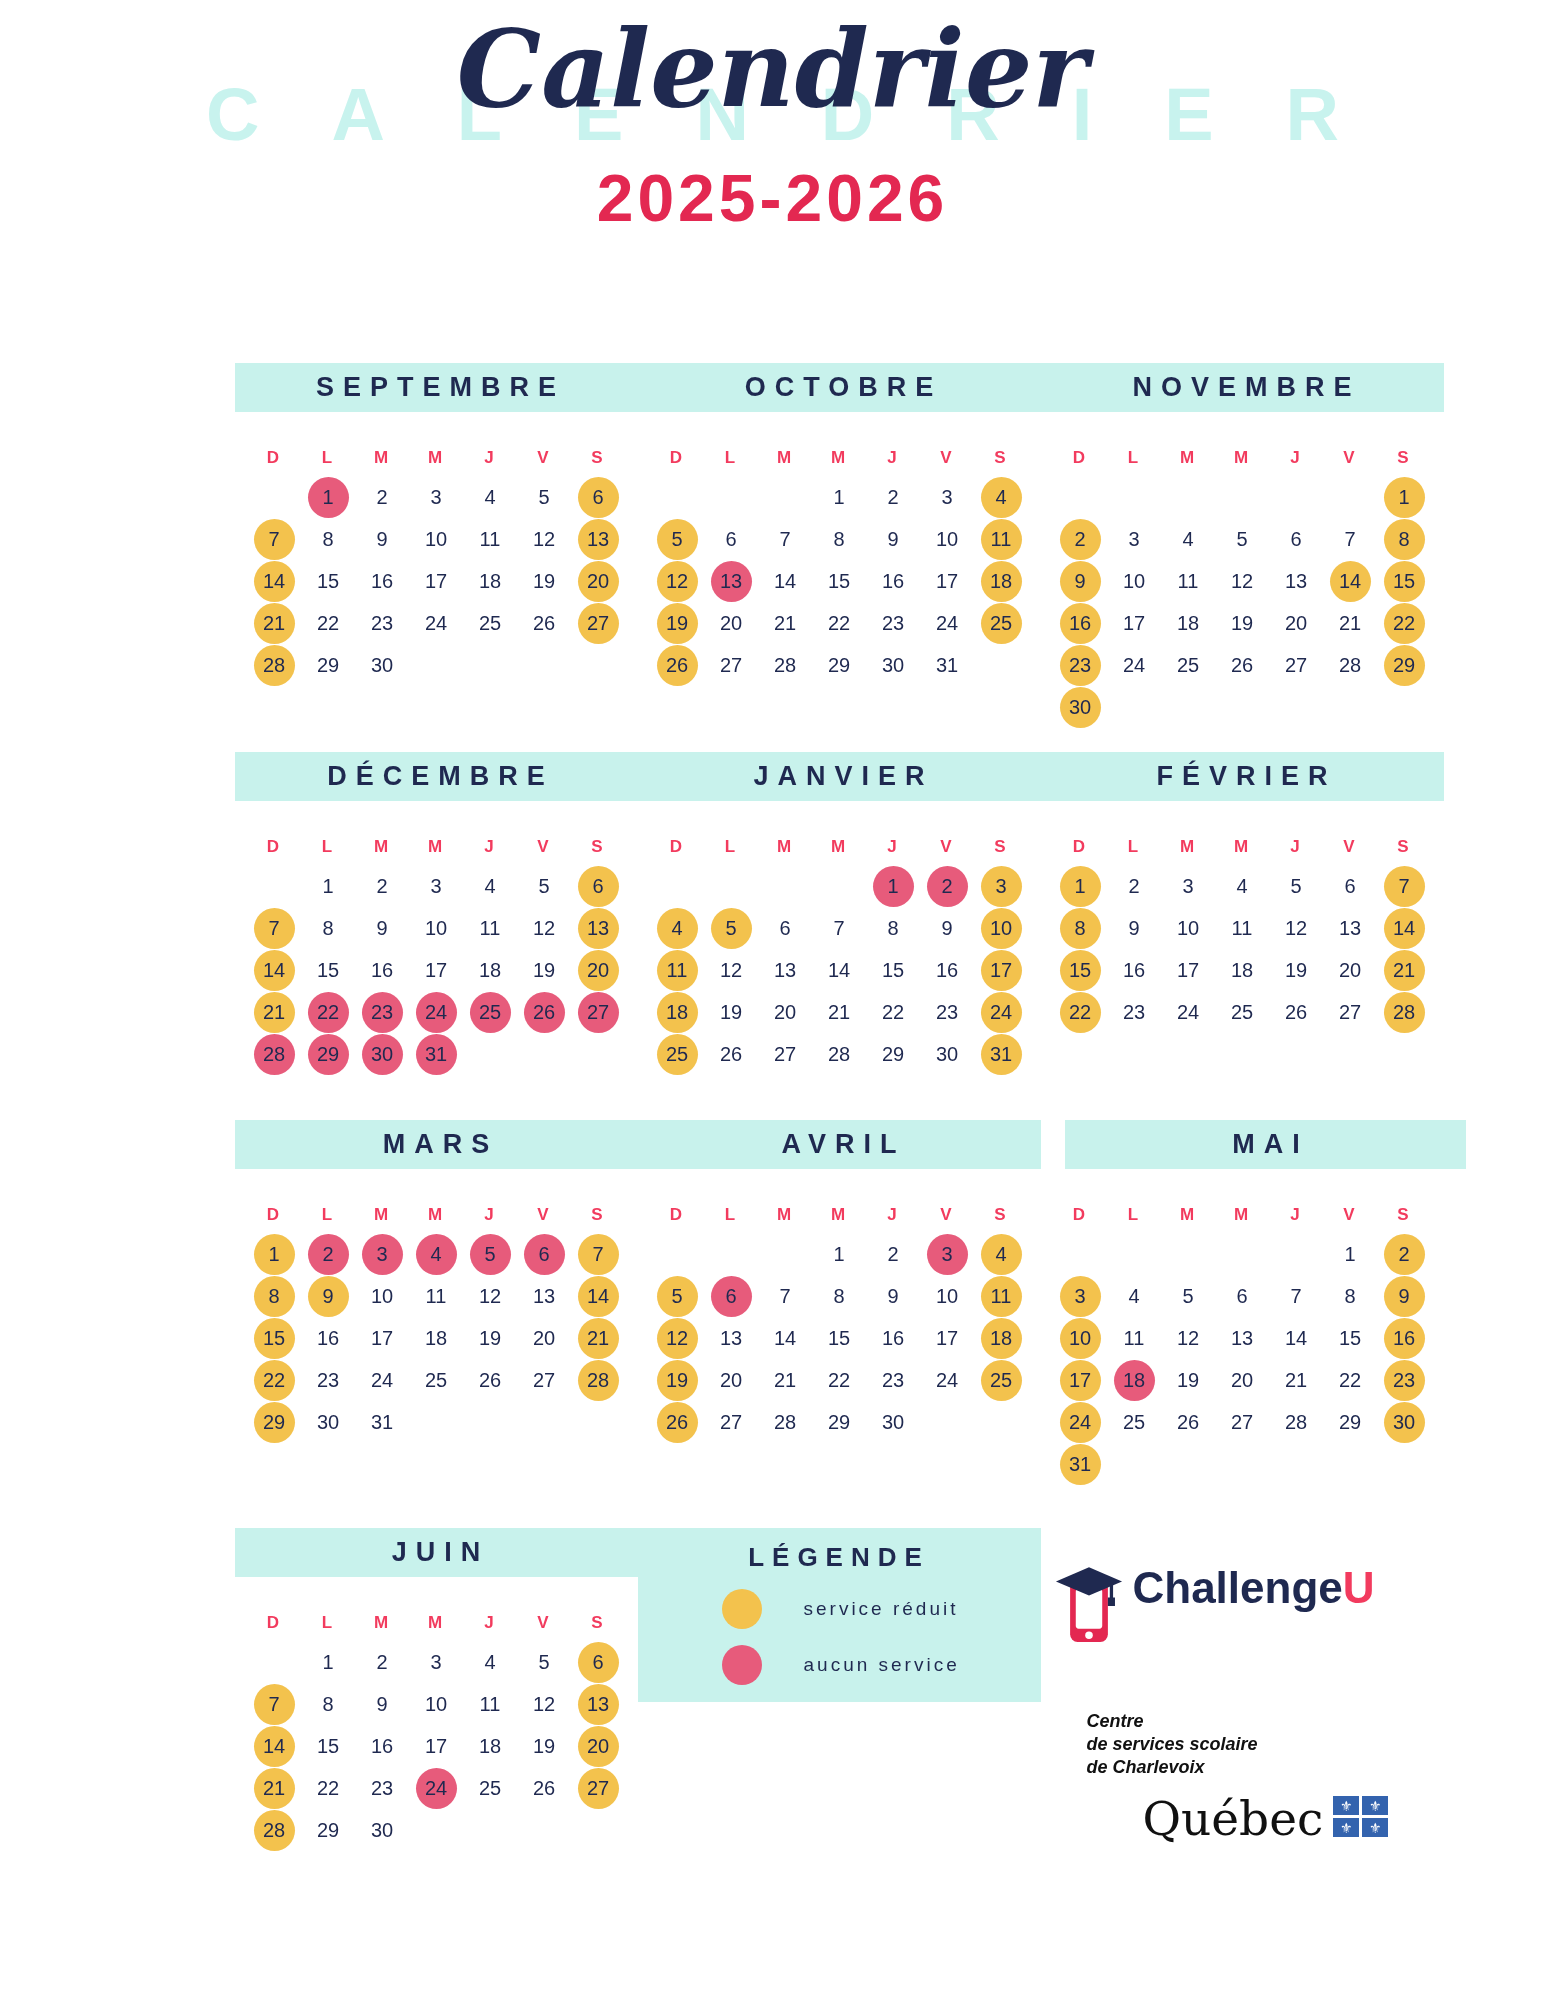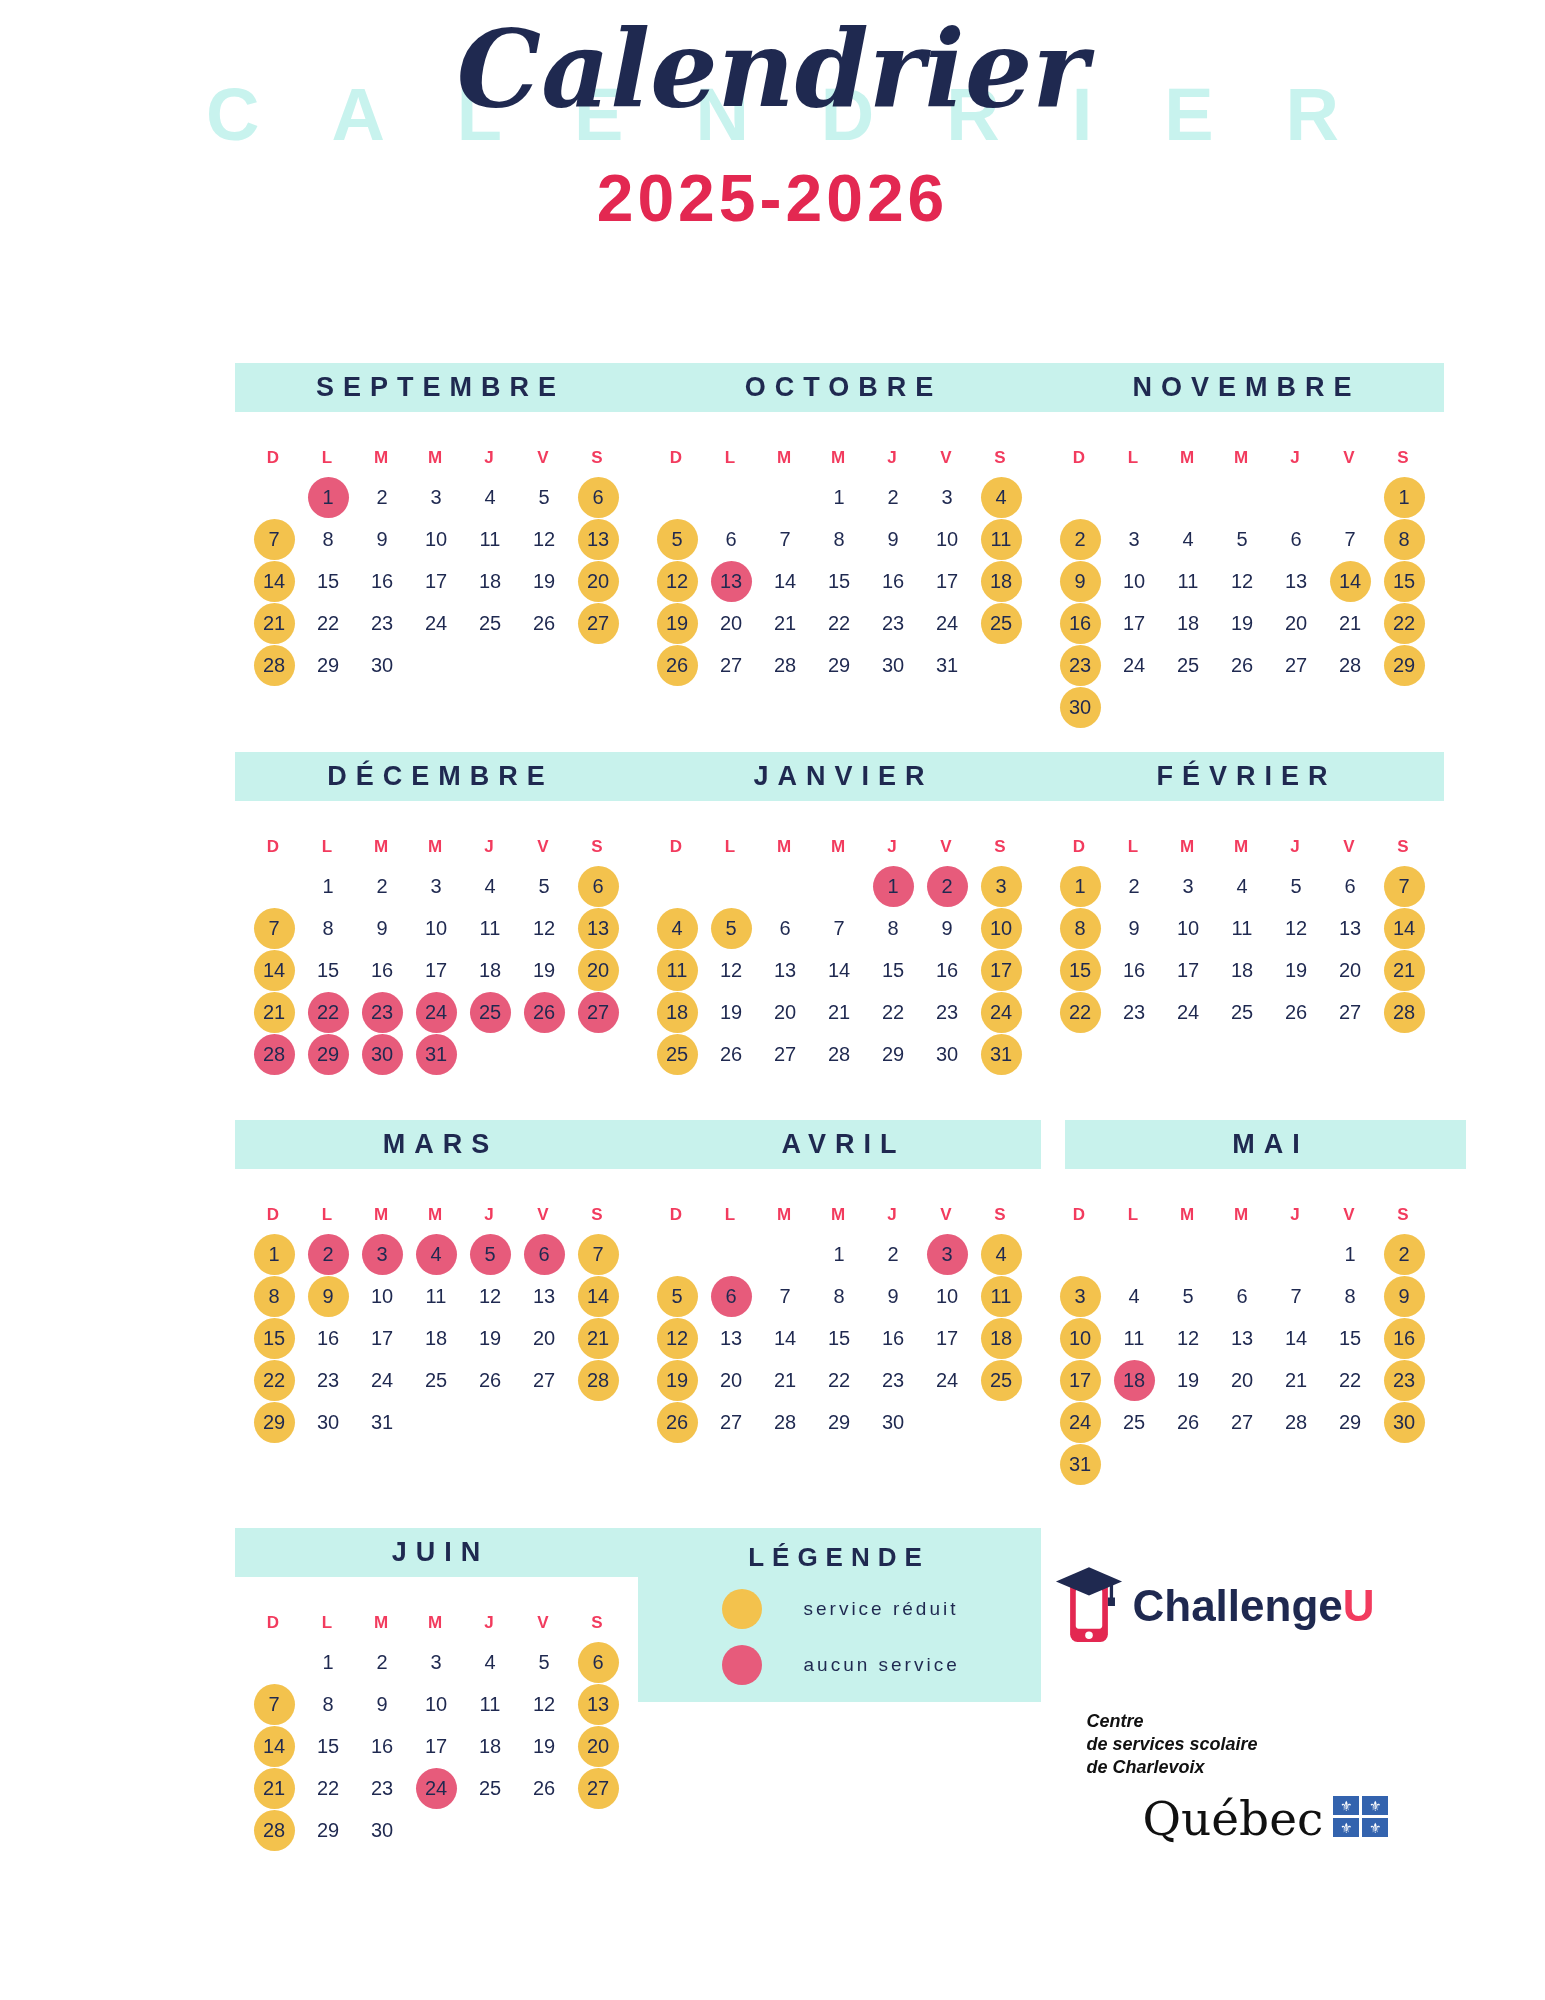--- a/index.html
+++ b/index.html
@@ -40,21 +40,21 @@
   .legend-title{margin-top:14px;text-align:center;font-size:26px;font-weight:700;
                 letter-spacing:8px;padding-left:0;color:var(--navy,#1F2950);}
   .legend-item{display:flex;align-items:center;margin:16px 0 0 84px;}
   .dot{width:40px;height:40px;border-radius:50%;margin-right:42px;flex:0 0 auto;}
   .dot.yellow{background:var(--yellow,#F3C24D);}
   .dot.pink{background:var(--pink,#E75B7B);}
   .legend-label{font-size:19px;letter-spacing:3px;color:var(--navy,#1F2950);}
 
   
   .logos-col{position:relative;}
-  .cu{display:flex;align-items:center;margin:38px 0 0 14px;}
+  .cu{display:flex;align-items:flex-start;margin:38px 0 0 14px;}
   .cu-icon{width:68px;height:80px;margin-right:10px;flex:0 0 auto;}
   .cu-text{font-size:44px;font-weight:700;color:var(--navy,#1F2950);line-height:1;}
   .cu-u{color:var(--redDow,#F23B5E);}
 
   .qc{margin:64px 0 0 46px;color:#111;}
   .qc-lines div{font-size:18px;font-weight:700;font-style:italic;line-height:1.28;}
   .qc-bottom{display:flex;align-items:flex-end;margin-top:16px;}
   .qc-word{font-family:"DejaVu Serif",serif;font-size:47px;line-height:1;margin-left:56px;}
   .flag{display:grid;grid-template-columns:26px 26px;grid-auto-rows:19px;gap:3px;margin-left:10px;margin-bottom:5px;}
   .flag .sq{background:var(--flagBlue,#3363AE);color:#fff;display:flex;align-items:center;justify-content:center;

